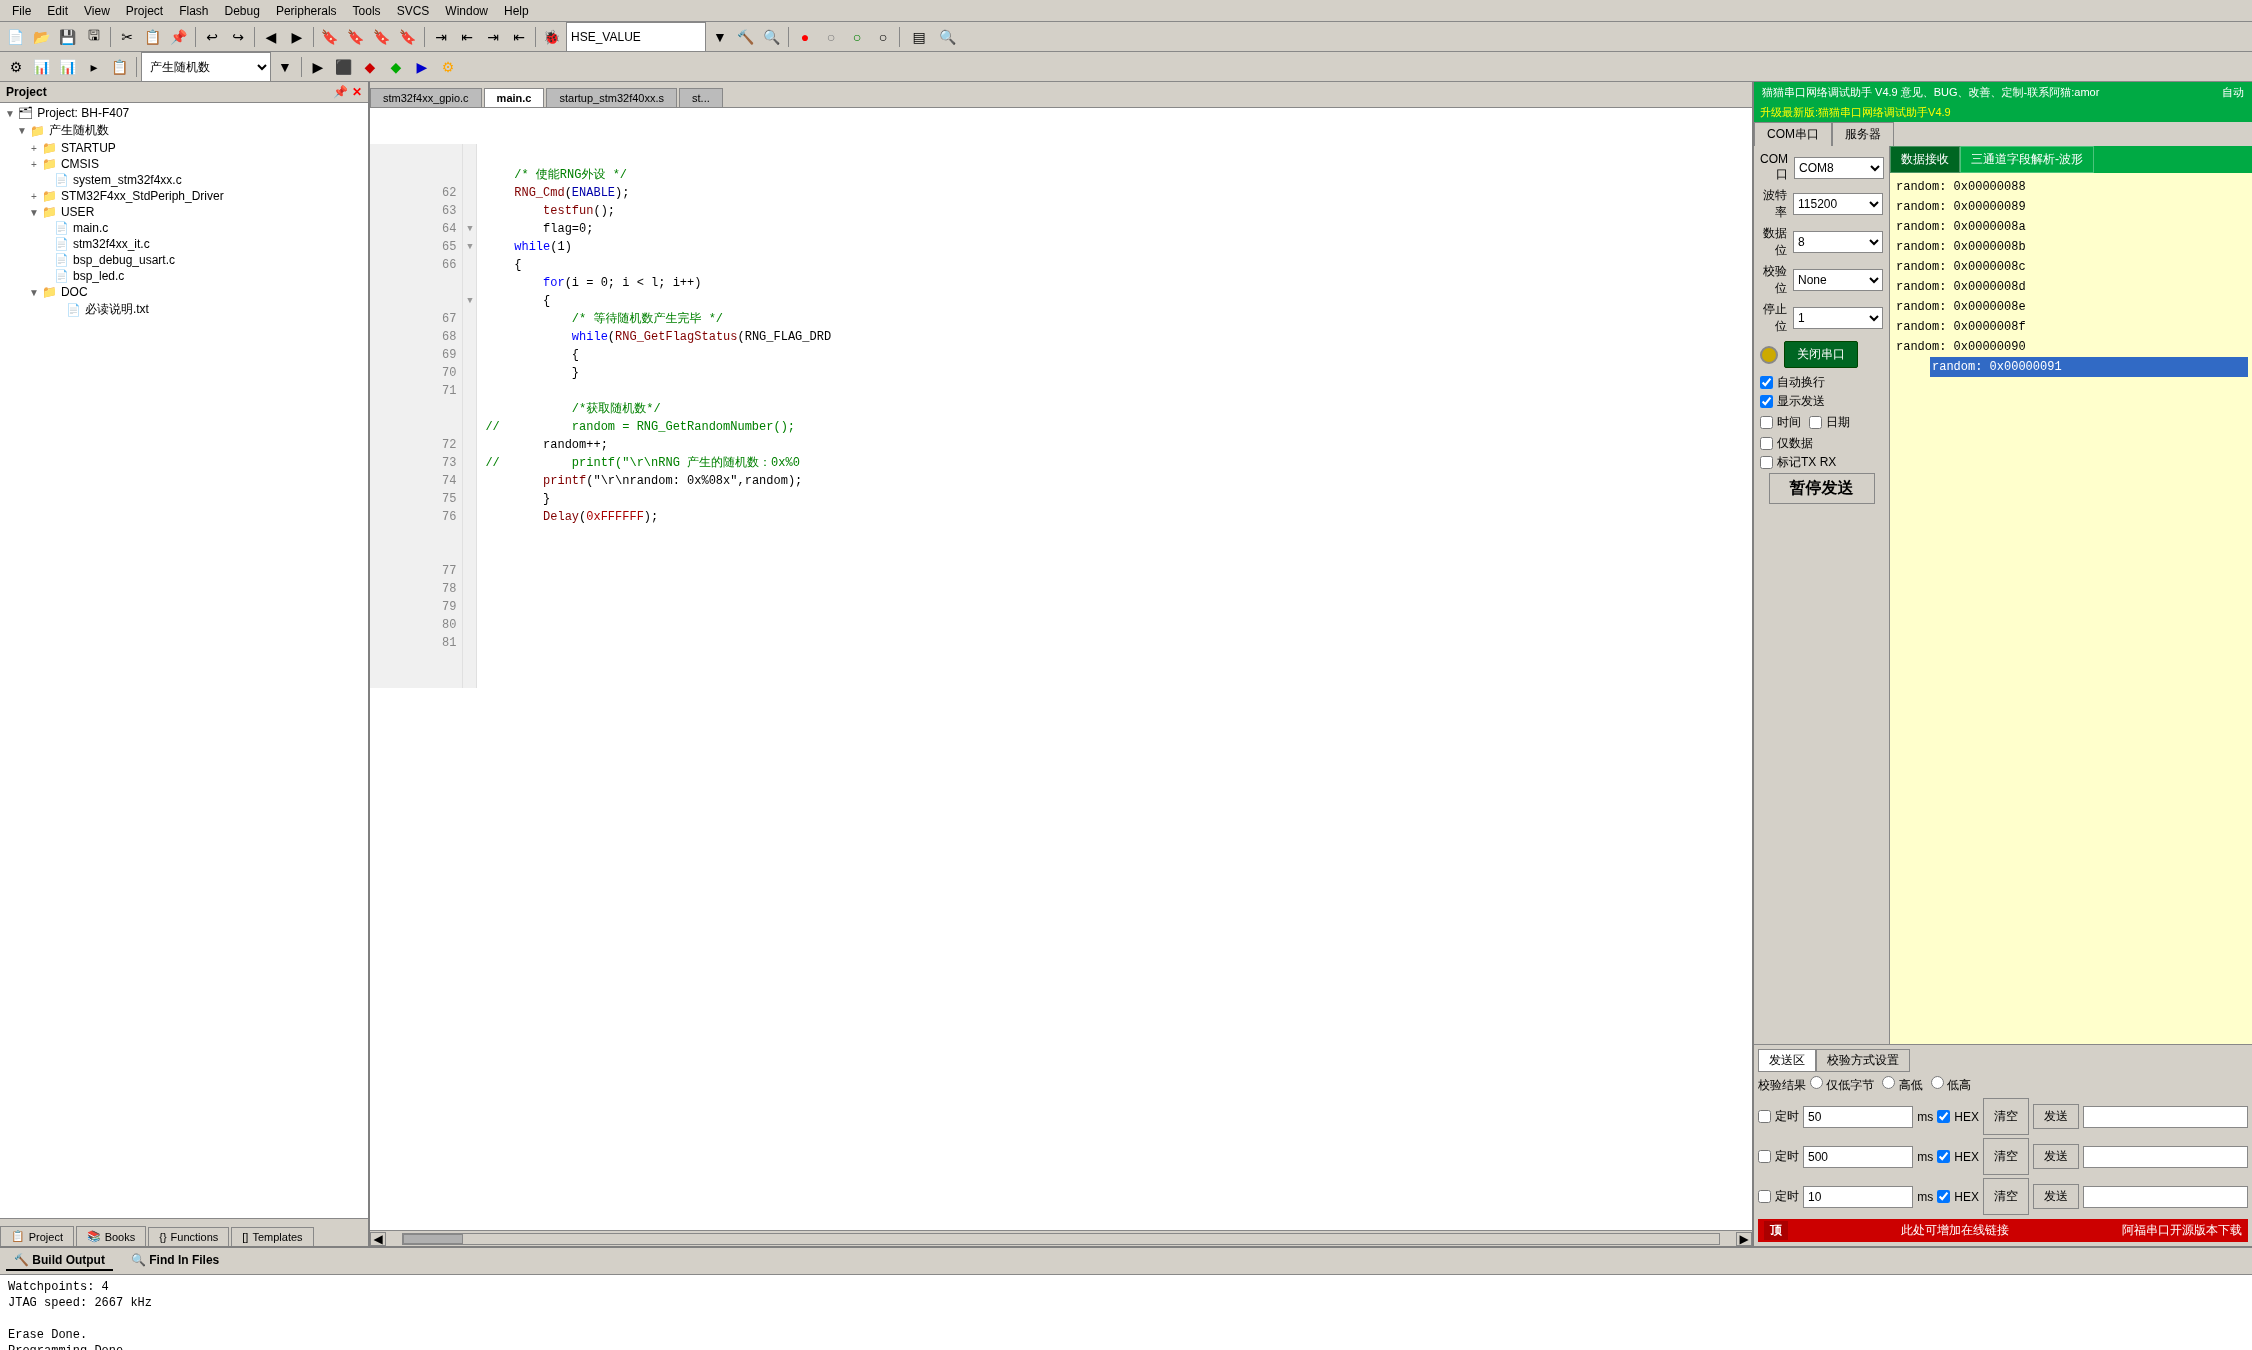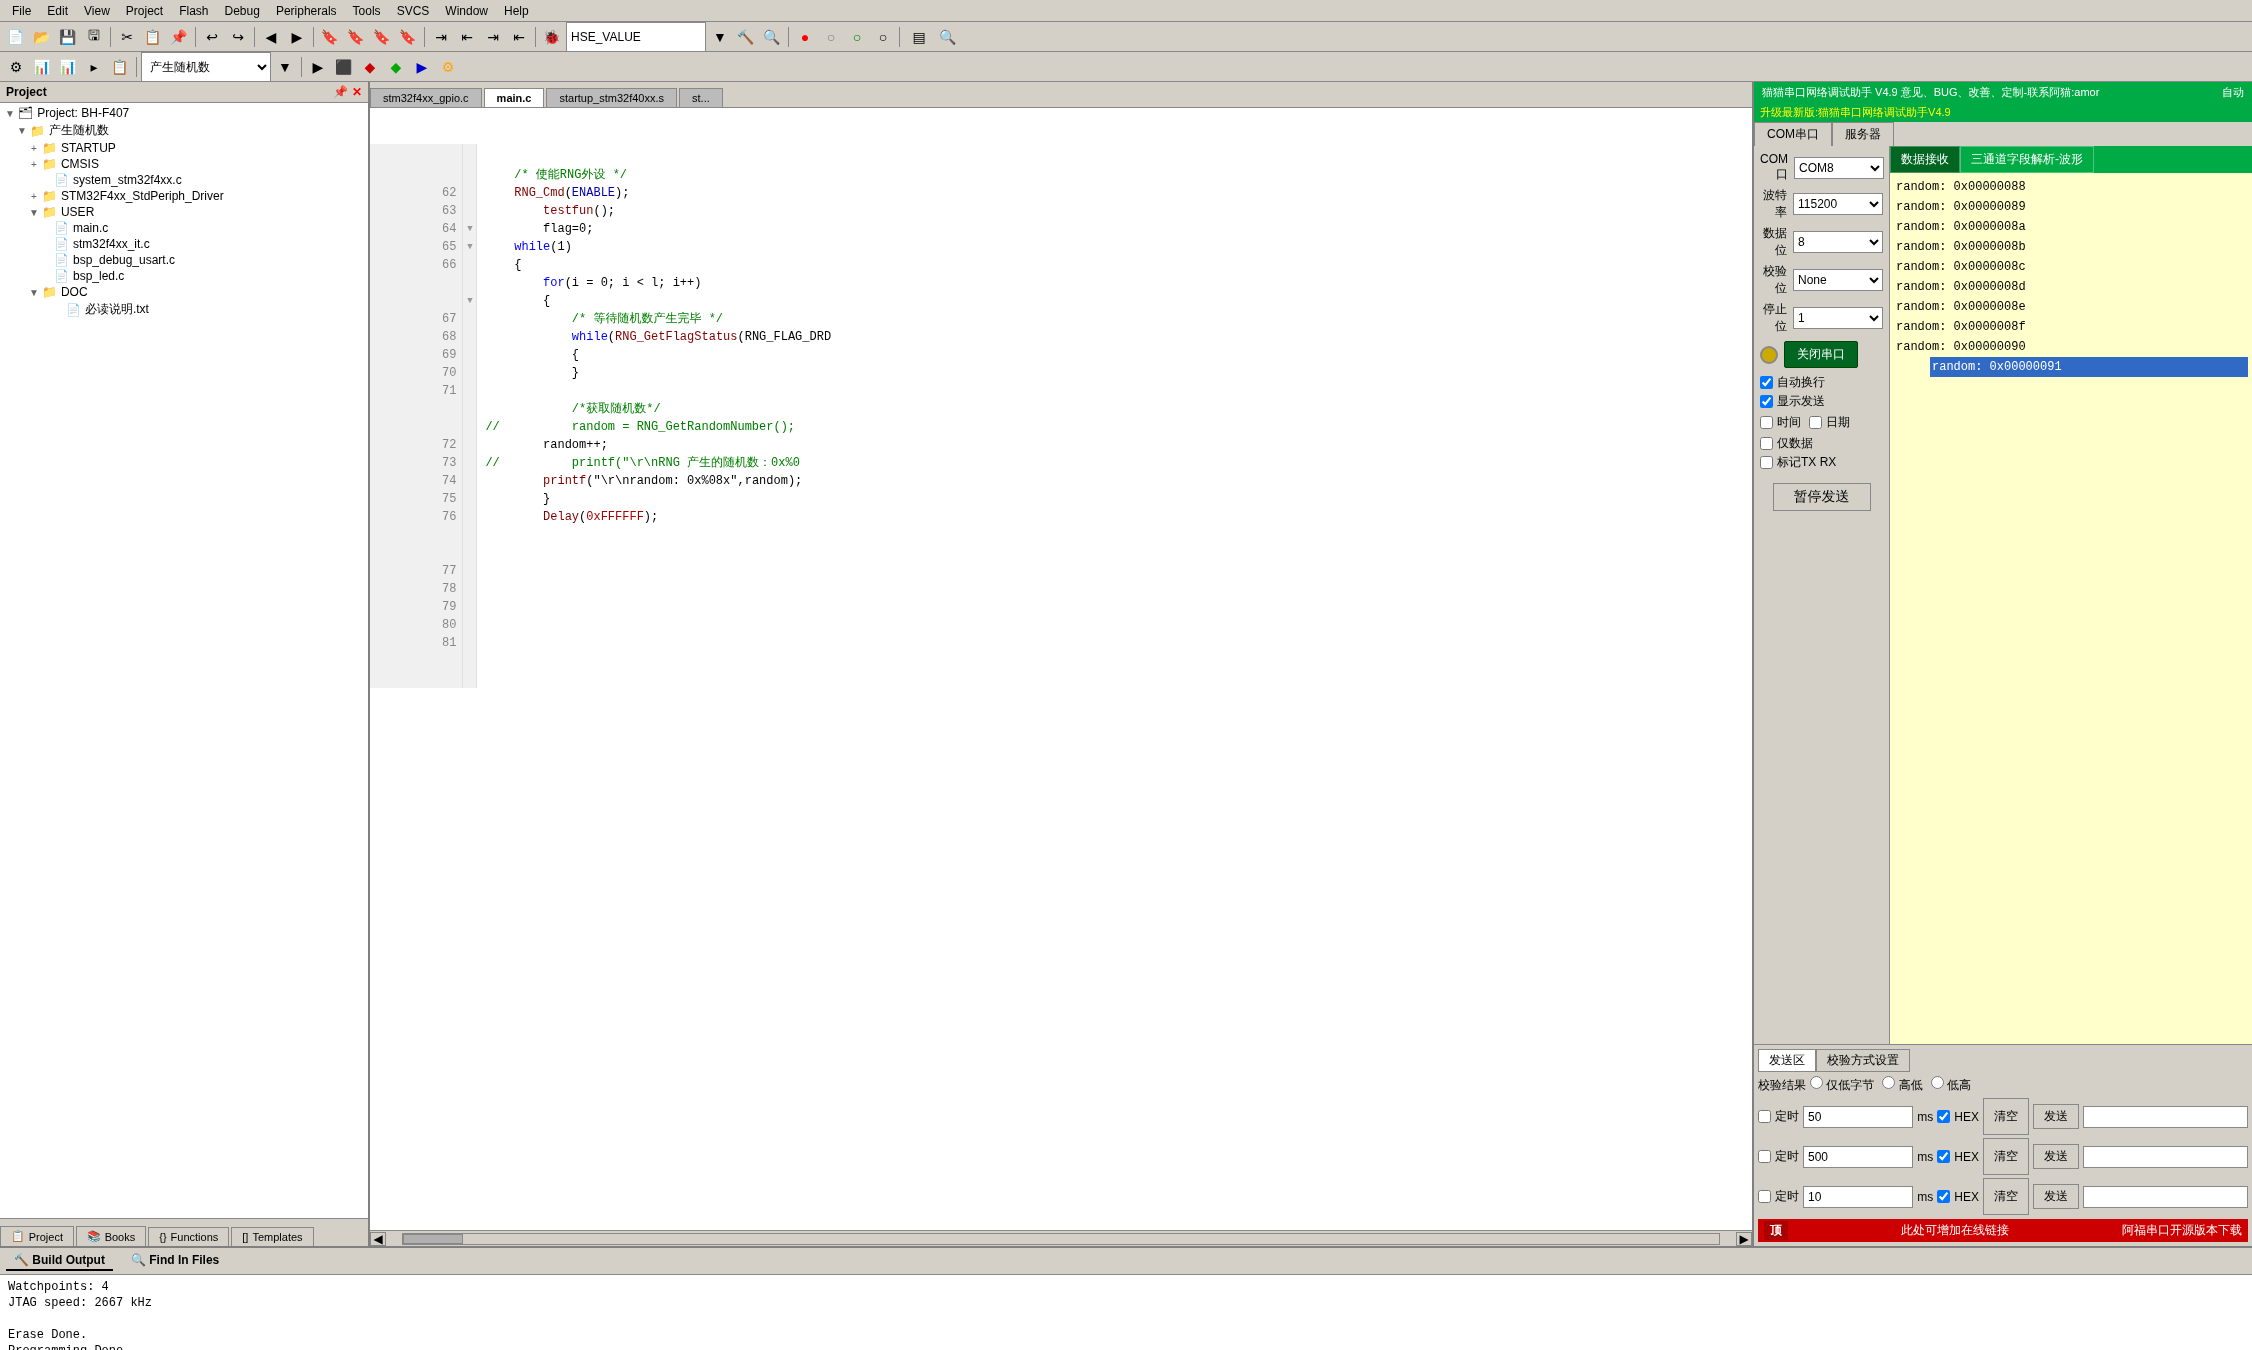--- a/index.html
+++ b/index.html
@@ -45,21 +45,21 @@
     .serial-tab { padding: 4px 12px; color: white; cursor: pointer; font-size: 12px; }
     .data-receive-area { flex: 1; background: #ffffcc; overflow-y: auto; padding: 4px; font-family: 'Courier New', monospace; font-size: 12px; line-height: 18px; }
     .data-row { padding: 1px 2px; }
     .data-row.highlight { background: #316ac5; color: white; margin-left: 36px; }
     .setting-row { display: flex; align-items: center; margin-bottom: 4px; gap: 6px; }
     .setting-label { width: 45px; text-align: right; font-size: 12px; }
     .setting-select { height: 22px; border: 1px solid #888; background: white; font-size: 12px; min-width: 90px; }
     .led-circle { width: 18px; height: 18px; border-radius: 50%; display: inline-block; }
     .btn-green { background: #006622; color: white; border: 1px solid #004400; padding: 4px 12px; cursor: pointer; font-size: 12px; border-radius: 2px; }
     .checkbox-row { display: flex; align-items: center; gap: 4px; font-size: 12px; margin: 2px 0; }
-    .pause-btn { background: #d4d0c8; border: 1px solid #888; padding: 4px 20px; cursor: pointer; font-size: 14px; margin: 12px auto; display: block; }
+    .pause-btn { background: #d4d0c8; border: 1px solid #888; padding: 4px 20px; cursor: pointer; font-size: 16px; margin: 2px auto; display: block; font-weight: bold; }
     
     
     .send-area { background: #d4d0c8; border-top: 1px solid #888; padding: 4px; }
     .send-tabs { display: flex; margin-bottom: 4px; }
     .send-tab { padding: 2px 10px; border: 1px solid #888; cursor: pointer; font-size: 12px; background: #d4d0c8; }
     .send-tab.active { background: white; }
     .verify-row { display: flex; align-items: center; gap: 4px; font-size: 12px; margin: 4px 0; }
     .radio-group { display: flex; gap: 8px; align-items: center; }
     .send-row { display: flex; align-items: center; gap: 4px; margin: 3px 0; }
     .send-row input[type=text] { flex: 1; height: 22px; border: 1px solid #888; font-size: 12px; padding: 0 4px; background: white; }

